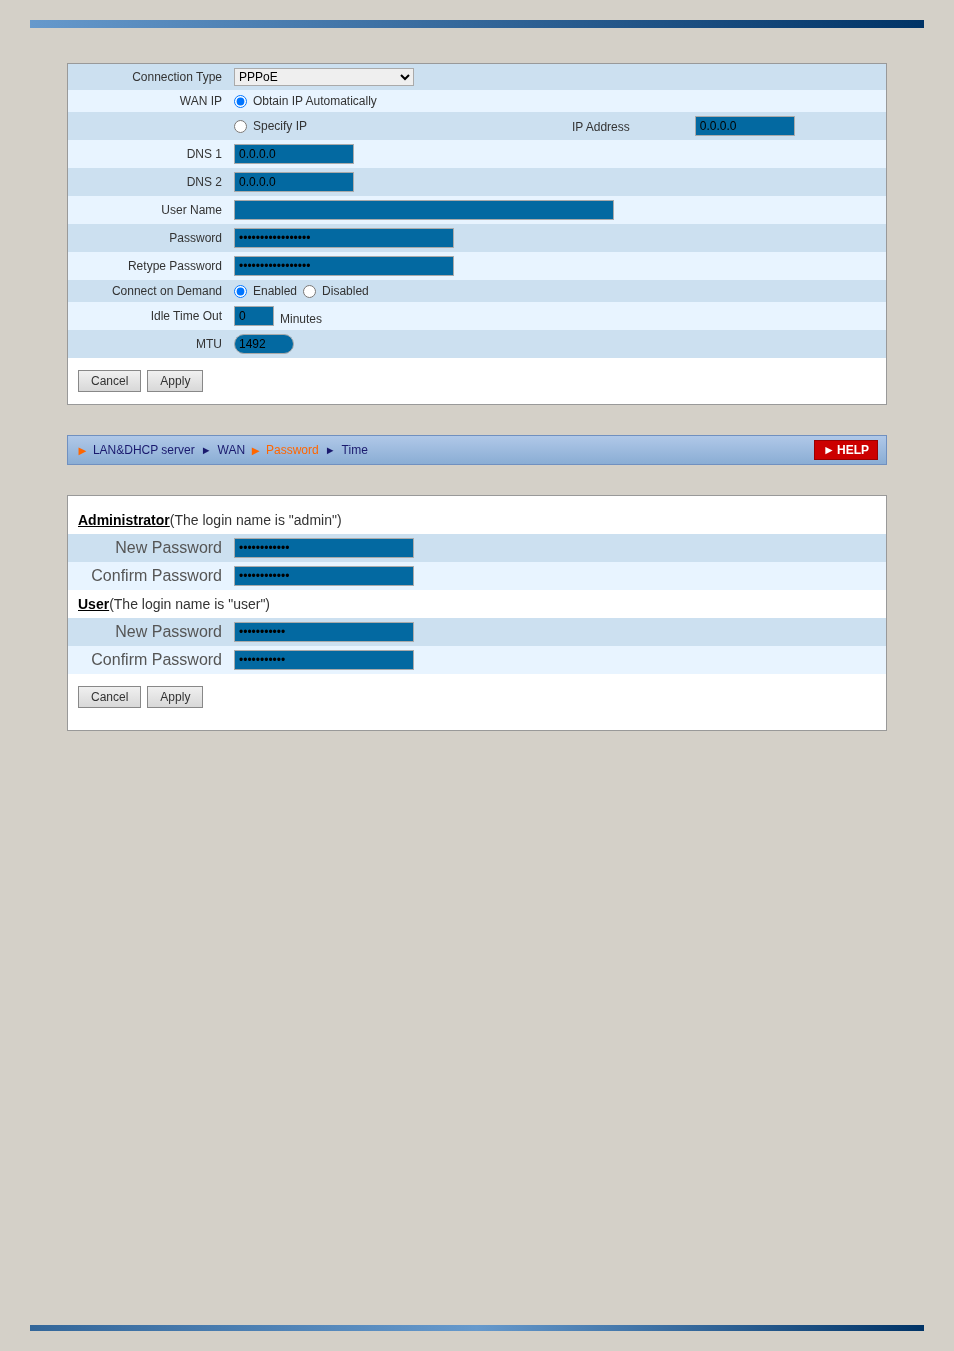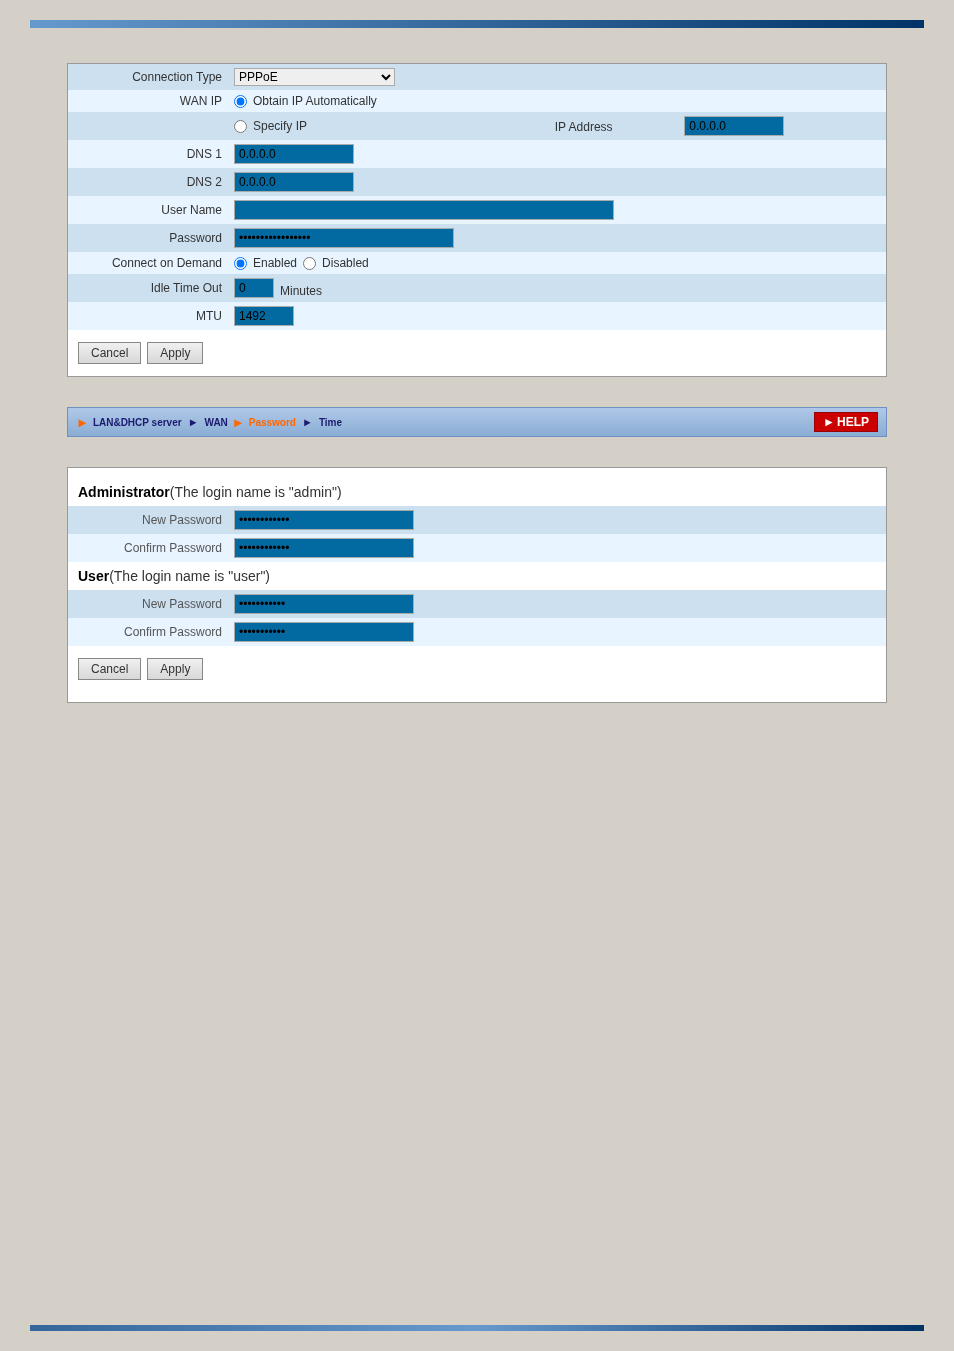--- a/index.html
+++ b/index.html
@@ -84,28 +84,29 @@
     input[type="text"].user-input {
       width: 380px;
     }
 
     input[type="password"].pass-input {
       width: 220px;
     }
 
     input[type="text"].mtu-input {
       width: 60px;
+      border-radius: 10px;
     }
 
     input[type="text"].idle-input {
       width: 40px;
     }
 
     select.conn-type {
-      width: 161px;
+      width: 180px;
       font-size: 12px;
       border: 1px solid #aaa;
     }
 
     .radio-row {
       display: flex;
       align-items: flex-end;
       gap: 6px;
       font-size: 12px;
     }
@@ -140,23 +141,23 @@
       padding: 4px 8px;
       width: 820px;
       margin: 0 auto;
       gap: 0;
     }
 
     .nav-item {
       display: flex;
       align-items: center;
       gap: 4px;
-      font-size: 10px;
+      font-size: 12px;
       color: #1a1a6e;
-      font-weight: bold;
+      font-weight: normal;
       cursor: pointer;
     }
 
     .nav-arrow {
       color: #1a1a6e;
       font-size: 11px;
       margin: 0 6px;
     }
 
     .nav-item.active {
@@ -189,20 +190,21 @@
     .section-header {
       background: #fff;
       padding: 6px 10px;
       font-size: 14px;
       color: #333;
     }
 
     .section-header strong {
       font-weight: bold;
       color: #000;
+      text-decoration: underline;
     }
 
     .pw-table {
       width: 100%;
       border-collapse: collapse;
     }
 
     .pw-table tr td {
       padding: 4px 6px;
       vertical-align: middle;
@@ -212,21 +214,21 @@
       background: #cce0f0;
     }
 
     .pw-table tr:nth-child(even) td {
       background: #e8f4ff;
     }
 
     .pw-label-cell {
       text-align: right;
       width: 160px;
-      font-size: 12px;
+      font-size: 16px;
       color: #555;
       padding-right: 8px;
     }
 
     input[type="password"].pw-input {
       width: 180px;
     }
 
     .bottom-bar {
       height: 6px;
@@ -310,20 +312,26 @@
         </td>
       </tr>
 
       <tr>
         <td class="label-cell">Password</td>
         <td class="value-cell" colspan="3">
           <input type="password" class="pass-input" value="password123456789" style="">
         </td>
       </tr>
 
+      <tr>
+        <td class="label-cell">Retype Password</td>
+        <td class="value-cell" colspan="3">
+          <input type="password" class="pass-input" value="password123456789" style="">
+        </td>
+      </tr>
 
       <tr>
         <td class="label-cell">Connect on Demand</td>
         <td class="value-cell" colspan="3">
           <div class="radio-row">
             <input type="radio" name="cod" value="enabled" checked="" style="">
             <span>Enabled</span>
             <input type="radio" name="cod" value="disabled" style="">
             <span>Disabled</span>
           </div>

